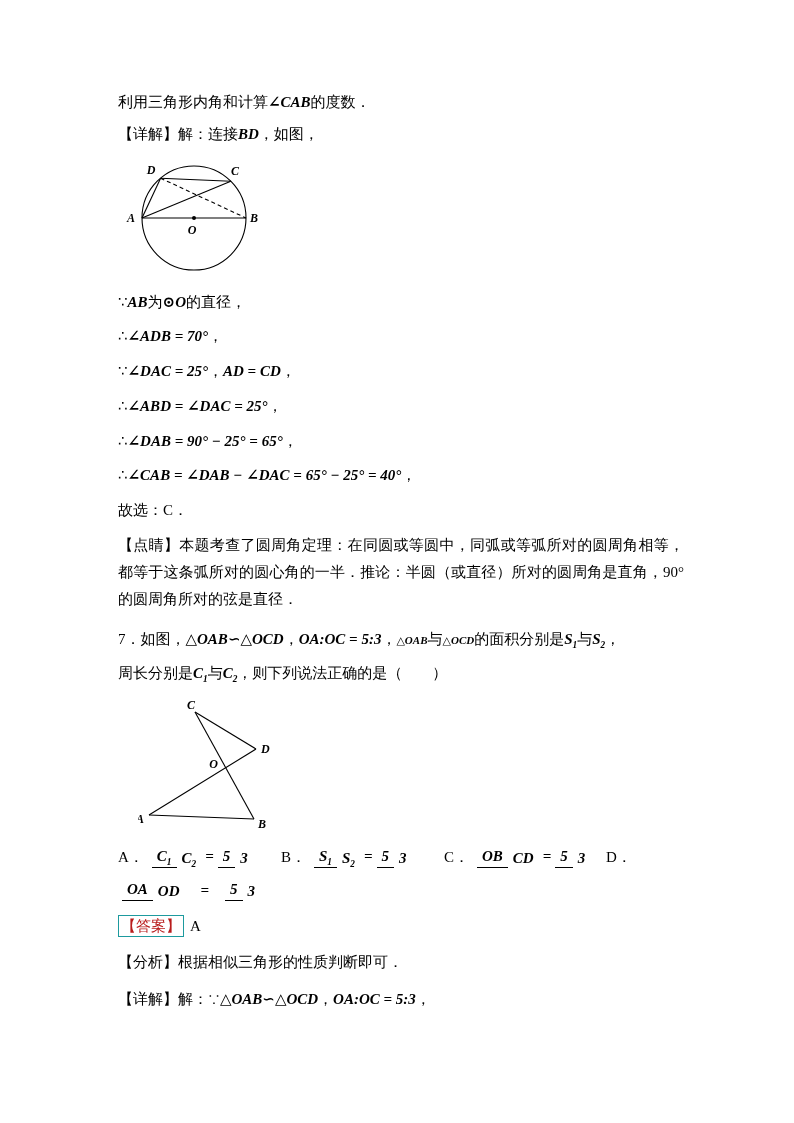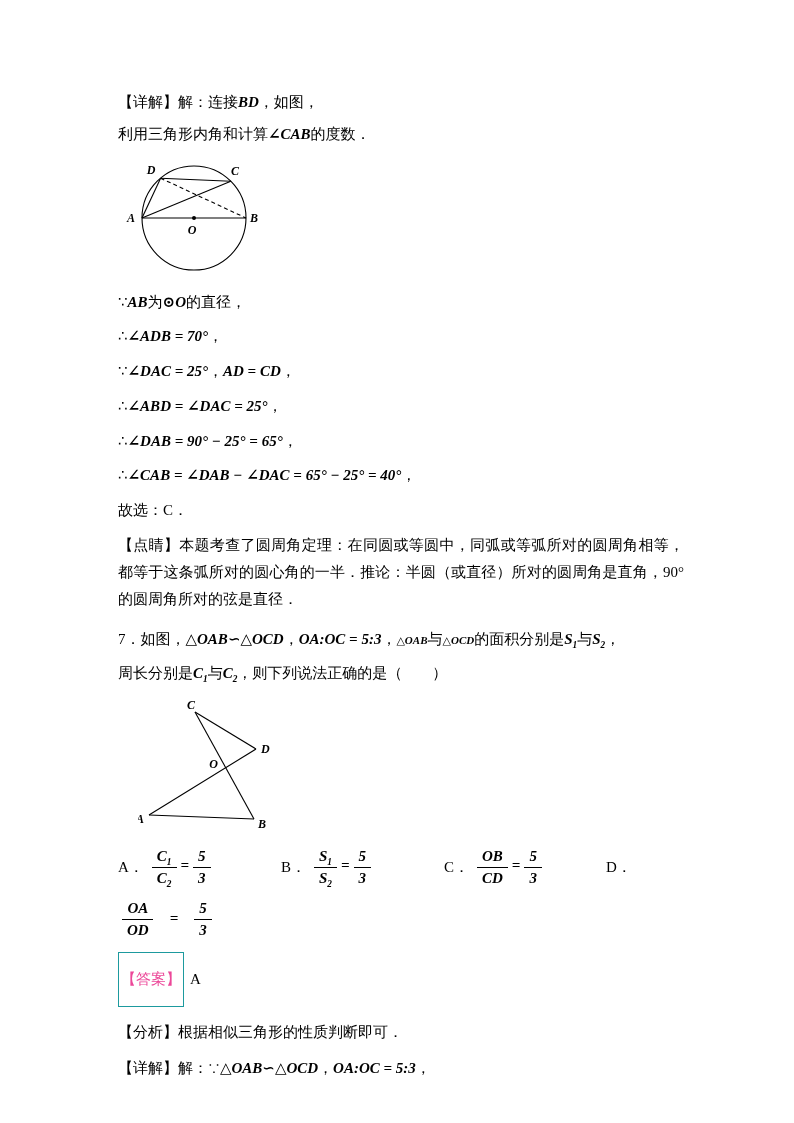--- a/index.html
+++ b/index.html
@@ -27,46 +27,46 @@
 
   .fig{display:block;}
   .fig-circle{margin:4px 0 14px 6px;}
   .fig-triangle{margin:14px 0 4px 20px;}
   .fig text{font-family:"Liberation Serif","DejaVu Serif",serif;font-style:italic;font-weight:bold;font-size:12px;fill:#000;}
 
   .q7{margin-top:16px;}
   .q7 .line{margin-bottom:12px;}
 
   
-  .frac{display:inline-flex;flex-direction:column;align-items:center;vertical-align:middle;margin:0 4px;line-height:1.12;}
+  .frac{display:inline-flex;flex-direction:row;align-items:center;vertical-align:middle;margin:0 4px;line-height:1.12;}
   .fr-n{border-bottom:1.7px solid #000;padding:1px 5px 2px;}
   .fr-d{padding:2px 5px 0;}
 
   .options-row{display:grid;grid-template-columns:163px 163px 162px 1fr;margin-top:16px;align-items:center;}
   .option{display:flex;align-items:center;}
   .opt-letter{font-style:normal;margin-right:4px;}
   .opt-line2{display:flex;align-items:center;margin:12px 0 4px 0;gap:12px;}
 
   .tagline{margin:14px 0 0 0;line-height:1.5;}
   .tag-box{
-    display:inline-block;border:1px solid #1d9a9e;color:#ec4899;
-    padding:16px 2px;line-height:1.35;
+    display:inline-block;border:1px solid #1d9a9e;color:#b91c1c;
+    padding:0 2px;line-height:1.35;
   }
   .answer-value{margin-left:6px;font-family:"Liberation Serif","DejaVu Serif",serif;}
   .fenxi-line,.detail2-line{margin-top:14px;line-height:1.5;}
 </style>
 </head>
 <body>
 
 <div class="page">
   <div class="content">
 
+    <div class="line"><span class="t">利用三角形内角和计算</span><span class="m">∠CAB</span><span class="t">的度数．</span></div>
+
     <div class="line"><span class="t">【详解】解：连接</span><span class="m">BD</span><span class="t">，如图，</span></div>
-
-    <div class="line"><span class="t">利用三角形内角和计算</span><span class="m">∠CAB</span><span class="t">的度数．</span></div>
 
     <svg class="fig fig-circle" width="150" height="122" viewBox="0 0 150 122">
       <circle cx="70" cy="62" r="52" fill="none" stroke="#000" stroke-width="1.1"></circle>
 
       <line x1="18" y1="62" x2="122" y2="62" stroke="#000" stroke-width="1.1"></line>
 
       <line x1="18" y1="62" x2="36.6" y2="22.2" stroke="#000" stroke-width="1.1"></line>
 
       <line x1="18" y1="62" x2="106.8" y2="25.2" stroke="#000" stroke-width="1.1"></line>
 

